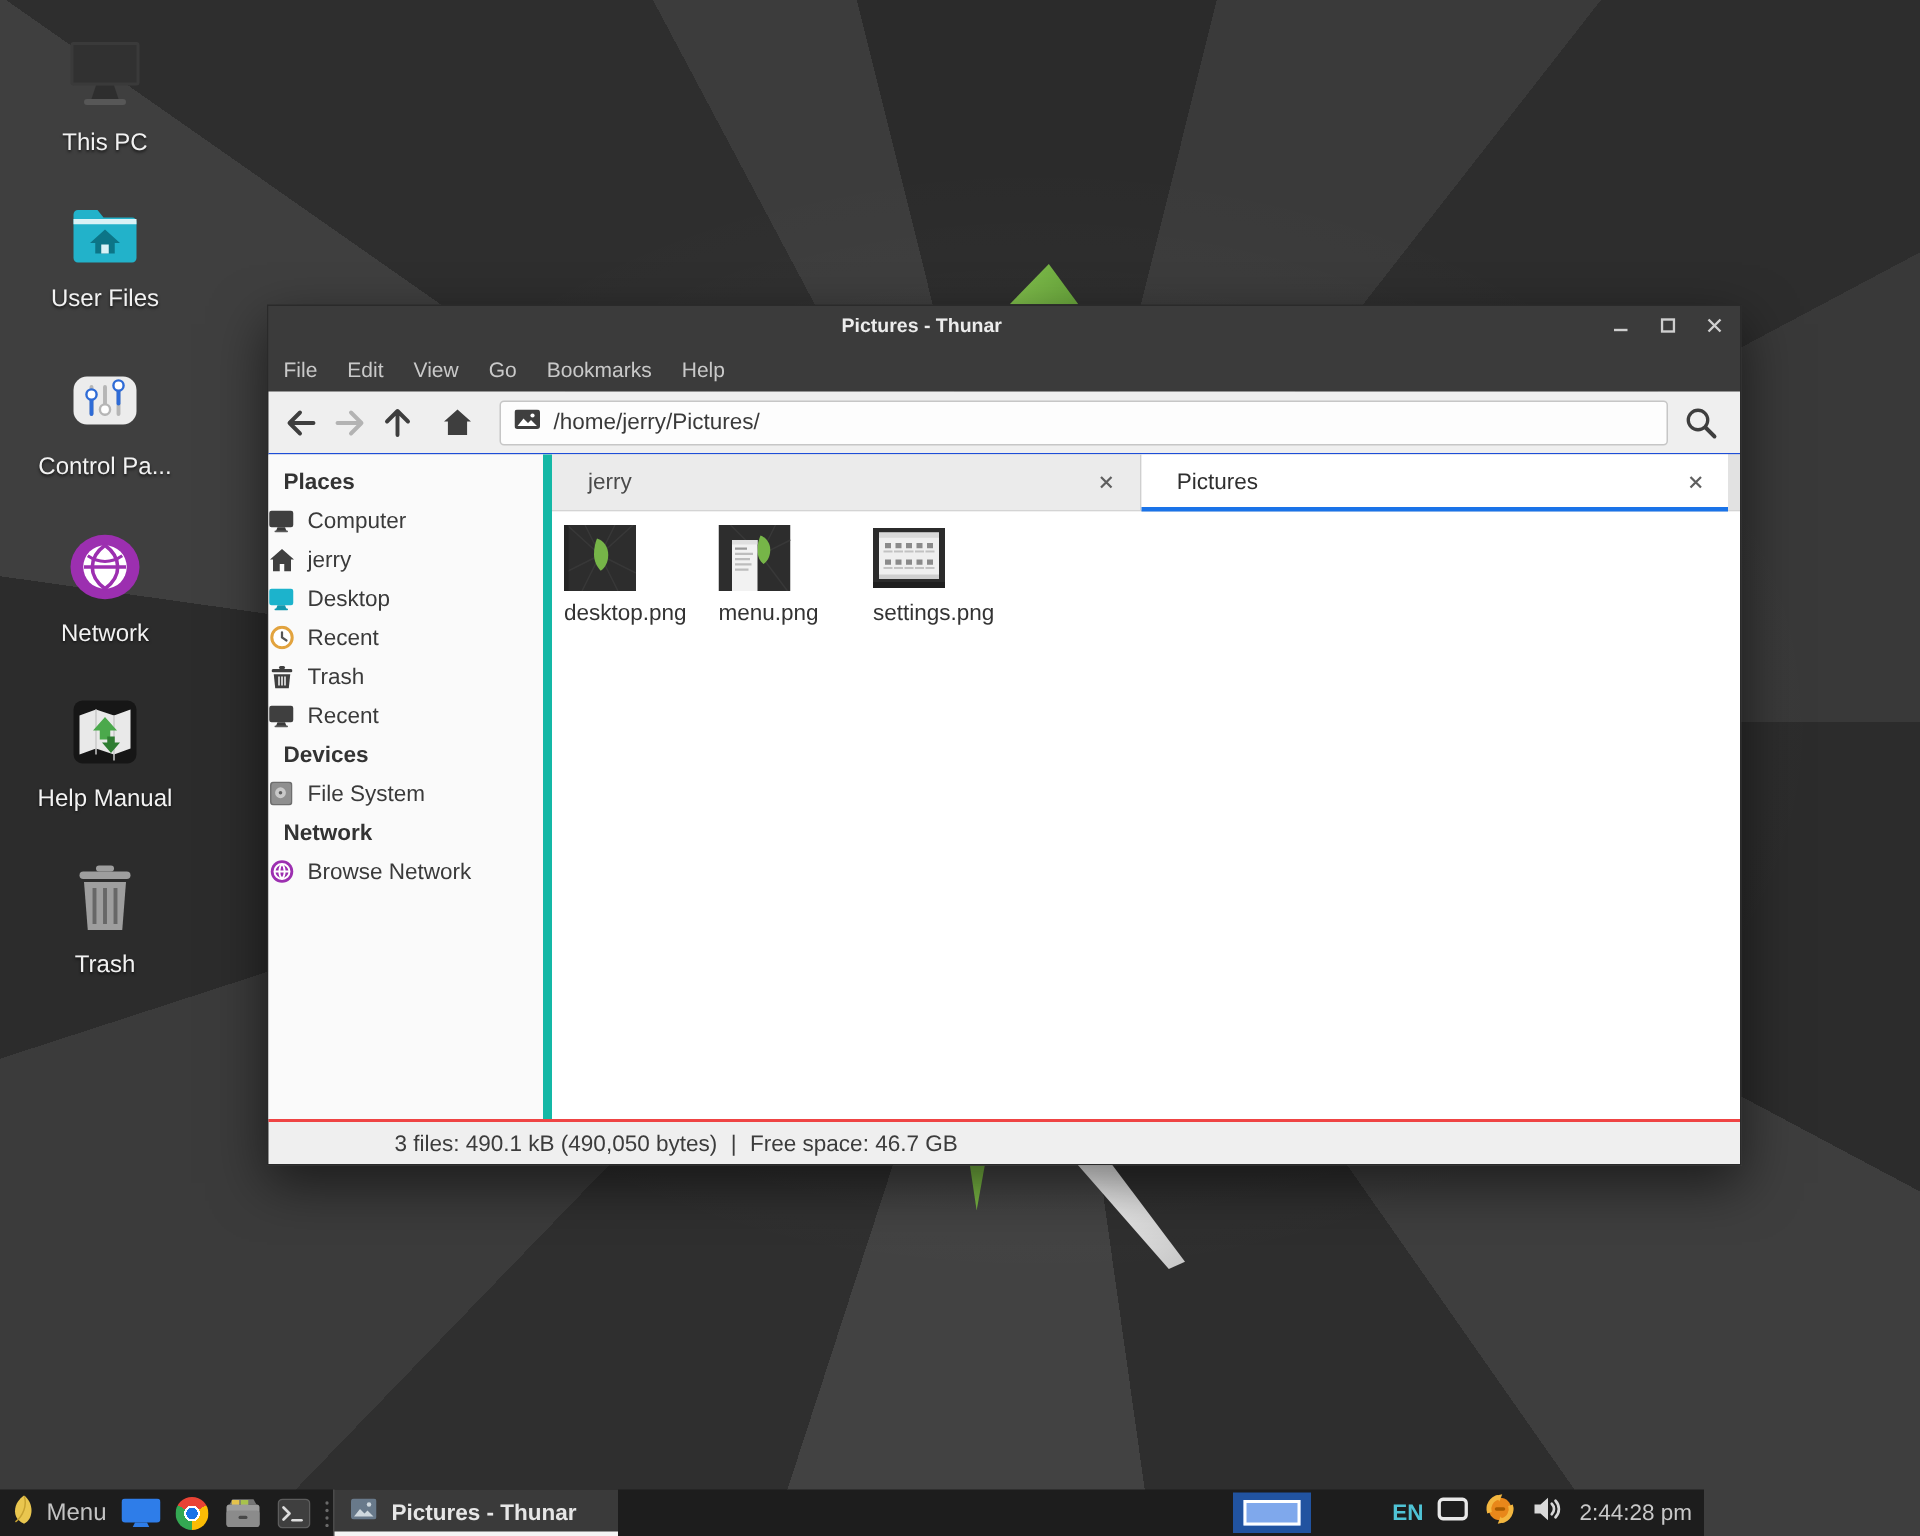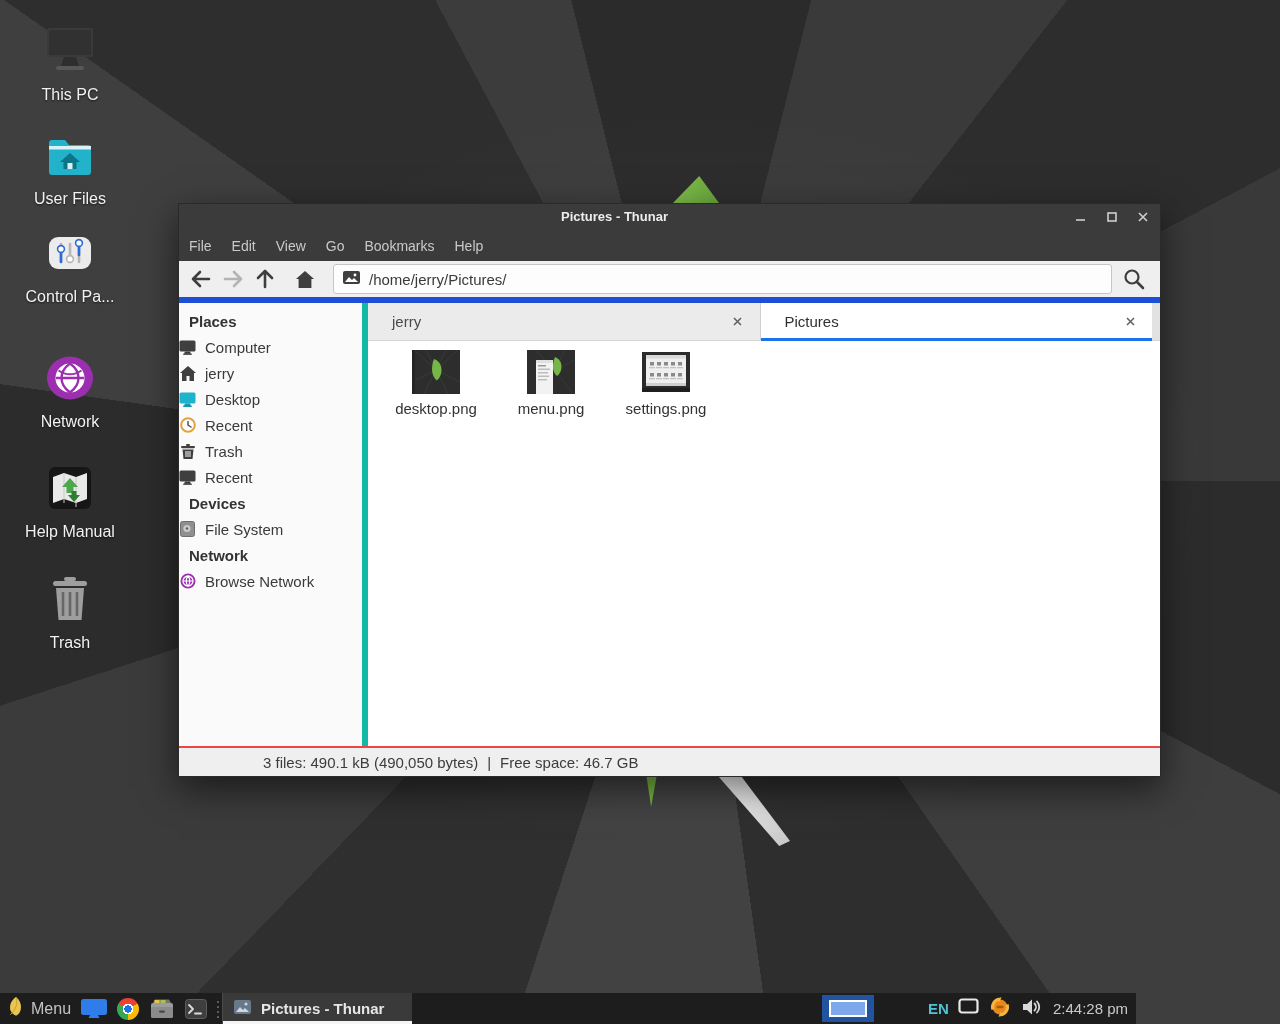--- a/index.html
+++ b/index.html
@@ -33,21 +33,21 @@
     display:flex; flex-direction:column; box-shadow:0 12px 34px rgba(0,0,0,.55); border:1px solid #2a2a2a; }
   .titlebar { height:26px; background:#3b3b3b; position:relative; flex:none; }
   .title { position:absolute; left:0; right:110px; top:0; height:26px; line-height:26px;
     text-align:center; color:#ececec; font-weight:bold; font-size:13px; }
   .controls { position:absolute; right:8px; top:0; height:26px; display:flex; gap:13px; align-items:center; }
   .ctrl { width:18px; height:18px; display:flex; align-items:center; justify-content:center; }
 
   .menubar { height:31px; background:#3b3b3b; display:flex; align-items:center; flex:none; }
   .menu-item { color:#c9c9c9; font-size:14px; padding:0 10px; height:100%; display:flex; align-items:center; }
 
-  .toolbar { height:42px; background:#efefef; border-bottom:6px solid #1d4ed8; display:flex; align-items:center; padding:0 8px 0 6px; flex:none; }
+  .toolbar { height:42px; background:#efefef; border-bottom:1px solid #1d4ed8; display:flex; align-items:center; padding:0 8px 0 6px; flex:none; }
   .navbtn { width:32px; height:32px; display:flex; align-items:center; justify-content:center; border-radius:3px; }
   .home-btn { margin-left:8px; }
   .pathbar { flex:1; height:30px; margin-left:12px; background:#fdfdfd; border:1px solid #c6c6c6; border-radius:3px;
     display:flex; align-items:center; padding:0 9px; gap:9px; }
   .path-text { font-size:15px; color:#3a3a3a; }
   .search-btn { width:36px; height:32px; display:flex; align-items:center; justify-content:center; margin-left:4px; }
 
   .win-body { flex:1; min-height:0; display:flex; background:#fff; }
   .sidebar { width:189px; flex:none; background:#fafafa; border-right:6px solid #14b8a6; padding-top:5px; }
   .side-header { font-weight:bold; font-size:15px; color:#333; padding:5px 10px 4px 10px; }
@@ -56,21 +56,21 @@
 
   .main { flex:1; min-width:0; display:flex; flex-direction:column; }
   .tabbar { height:38px; flex:none; display:flex; background:#e2e2e2; border-bottom:1px solid #d4d4d4; padding-right:8px; }
   .tab { flex:1; display:flex; align-items:center; padding:0 13px 0 24px; font-size:15px; position:relative; }
   .tab.inactive { background:#ebebeb; color:#4a4a4a; border-right:1px solid #cfcfcf; }
   .tab.active { background:#fff; color:#2f2f2f;gap:48px; }
   .tab.active::after { content:""; position:absolute; left:0; right:0; bottom:-1px; height:3px; background:#1a73e8; }
   .tab-close { margin-left:auto; width:18px; height:18px; display:flex; align-items:center; justify-content:center; }
 
   .filearea { flex:1; background:#fff; display:flex; align-items:flex-start; padding:9px 0 0 8px; gap:7px; }
-  .file { width:96px; display:flex; flex-direction:column; align-items:center;margin-left:12px; }
+  .file { width:96px; display:flex; flex-direction:column; align-items:flex-start; }
   .thumb { width:48px; height:44px; }
   .file-label { margin-top:6px; font-size:15px; color:#333; }
 
   .statusbar { height:30px; flex:none; background:#efefef; border-top:2px solid #ef4444;
     display:flex; align-items:center; padding-left:84px; gap:9px; font-size:15px; color:#3c3c3c; }
 
   
   .taskbar { position:absolute; left:0; bottom:0; width:1136px; height:31px; background:#1d1d1d;
     display:flex; align-items:center; z-index:5; }
   .tb-menu { display:flex; align-items:center; gap:9px; height:100%; padding:0 6px 0 8px; }
@@ -112,21 +112,21 @@
   </div>
   <div class="desk-cell" style="top:110px">
     <span><svg width="46" height="42" viewBox="0 0 46 42">
           <path d="M2 7c0-1.7 1.3-3 3-3h13l4 5h19c1.7 0 3 1.3 3 3v24c0 1.7-1.3 3-3 3H5c-1.7 0-3-1.3-3-3z" fill="#22b2ca"></path>
           <rect x="2" y="10" width="42" height="3.5" fill="#d9f2f6"></rect>
           <path d="M23 17l-10 9h3.5v7h13v-7H33z" fill="#0c7587"></path>
           <rect x="20.5" y="27" width="5" height="6" fill="#d9f2f6"></rect>
         </svg></span>
     <div class="desk-label">User Files</div>
   </div>
-  <div class="desk-cell" style="top:204px">
+  <div class="desk-cell" style="top:218px">
     <span><svg width="46" height="46" viewBox="0 0 46 46">
           <rect x="2" y="7" width="42" height="32" rx="9" fill="#ececec"></rect>
           <g stroke="#b6b6b6" stroke-width="2.6" stroke-linecap="round">
             <line x1="14" y1="14" x2="14" y2="32"></line>
             <line x1="23" y1="14" x2="23" y2="32"></line>
             <line x1="32" y1="14" x2="32" y2="32"></line>
           </g>
           <g stroke="#2e6bd6" stroke-width="2.6" stroke-linecap="round">
             <line x1="14" y1="23" x2="14" y2="32"></line>
             <line x1="32" y1="14" x2="32" y2="25"></line>

